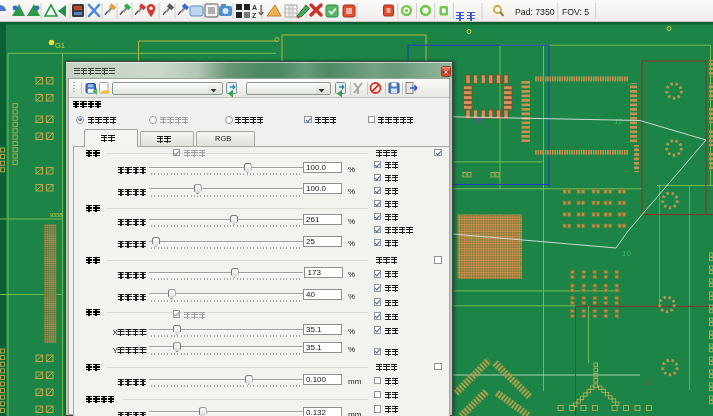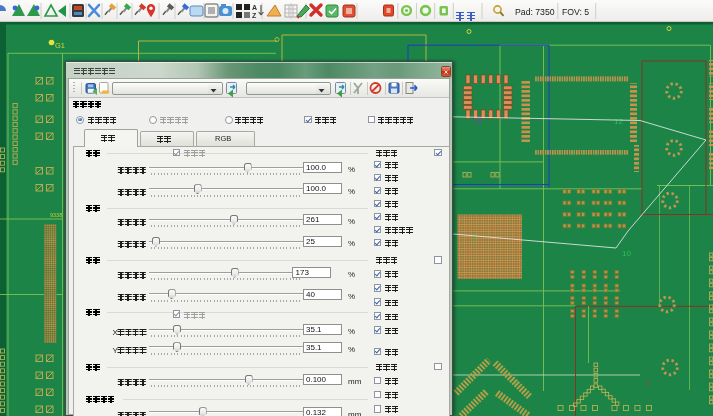--- a/index.html
+++ b/index.html
@@ -537,21 +537,21 @@
       <div class="tik" style="left:82px;top:168.0px;width:151px"></div>
       <div class="th" style="left:83px;top:157.7px"></div>
       <div class="vb" style="left:233.5px;top:157.0px">25</div>
       <span class="abs" style="left:279px;top:160.0px;font-size:8px;color:#222">%</span>
       <span class="abs t bd" style="left:17px;top:176.5px"><i></i><i></i></span>
       <div class="hl" style="left:38px;top:180.5px;width:261px"></div>
       <span class="abs t" style="left:78px;top:192.0px;transform:translateX(-100%)"><i></i><i></i><i></i><i></i></span>
       <div class="trk" style="left:80px;top:192.5px;width:154px"></div>
       <div class="tik" style="left:82px;top:199.0px;width:151px"></div>
       <div class="th" style="left:161.5px;top:188.7px"></div>
-      <div class="vb" style="left:223px;top:188.0px">173</div>
+      <div class="vb" style="left:235px;top:188.0px">173</div>
       <span class="abs" style="left:279px;top:191.0px;font-size:8px;color:#222">%</span>
       <span class="abs t" style="left:78px;top:213.5px;transform:translateX(-100%)"><i></i><i></i><i></i><i></i></span>
       <div class="trk" style="left:80px;top:214px;width:154px"></div>
       <div class="tik" style="left:82px;top:220.5px;width:151px"></div>
       <div class="th" style="left:98.5px;top:210.2px"></div>
       <div class="vb" style="left:233.5px;top:209.5px">40</div>
       <span class="abs" style="left:279px;top:212.5px;font-size:8px;color:#222">%</span>
       <span class="abs t bd" style="left:17px;top:229px"><i></i><i></i></span>
       <div class="hl" style="left:38px;top:233px;width:261px"></div>
       <div class="cb gk" style="left:103.5px;top:231.3px"></div>

